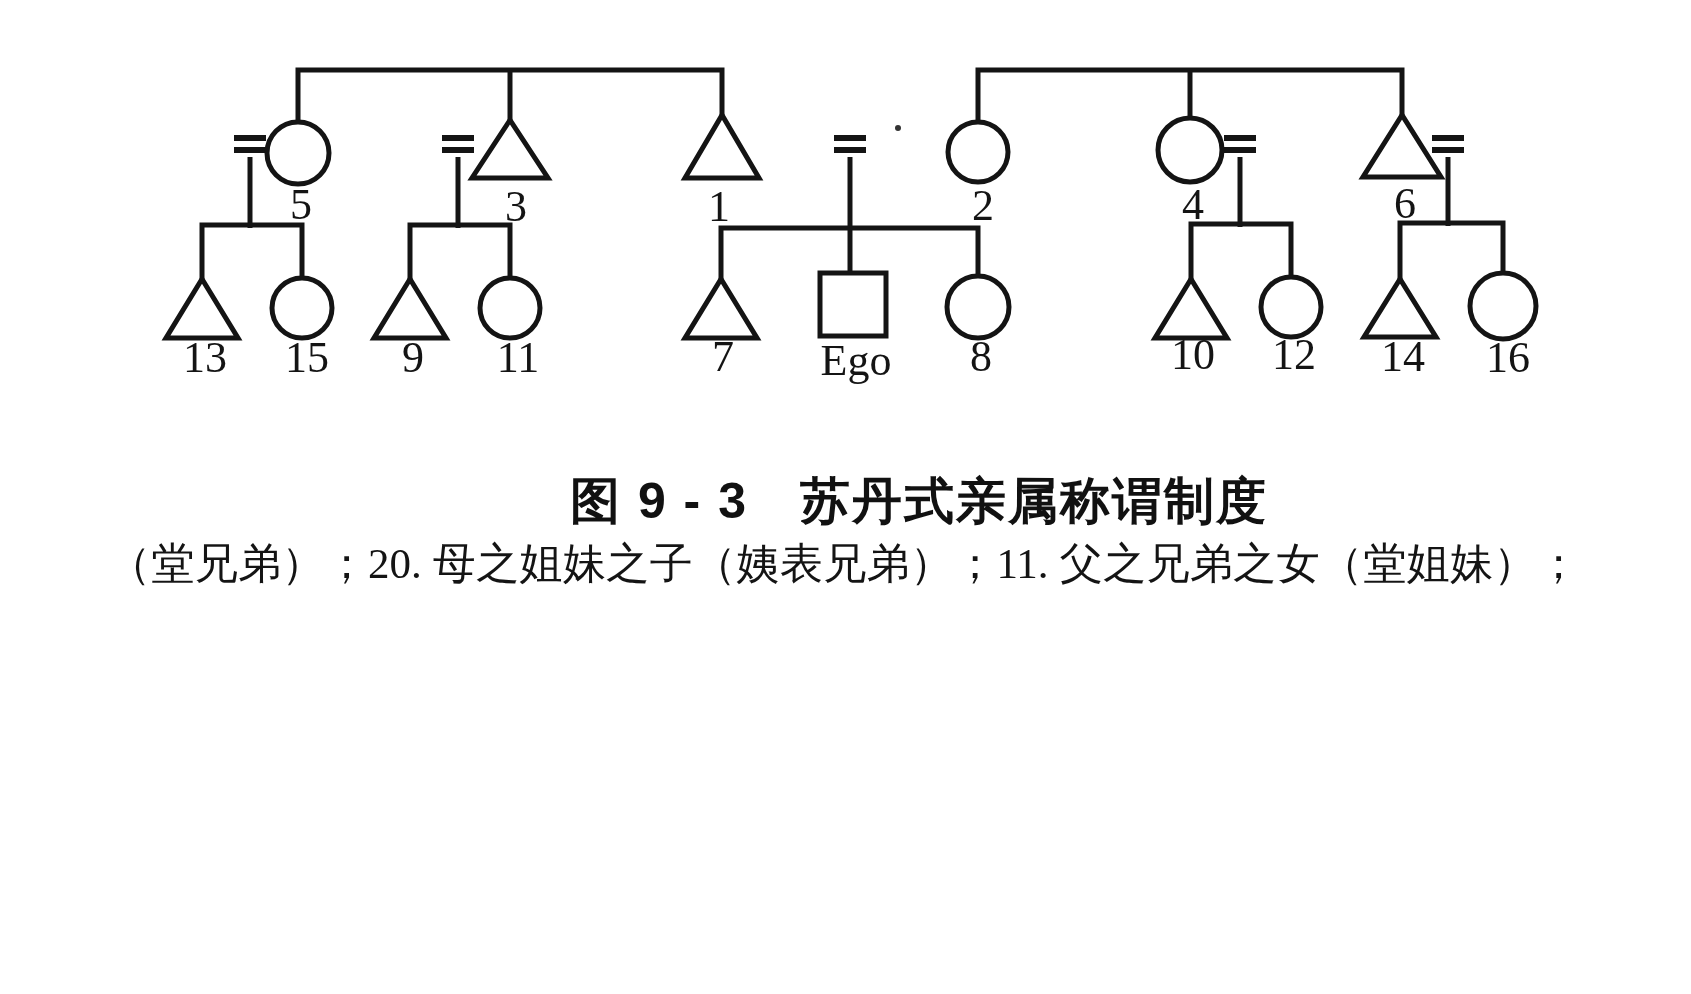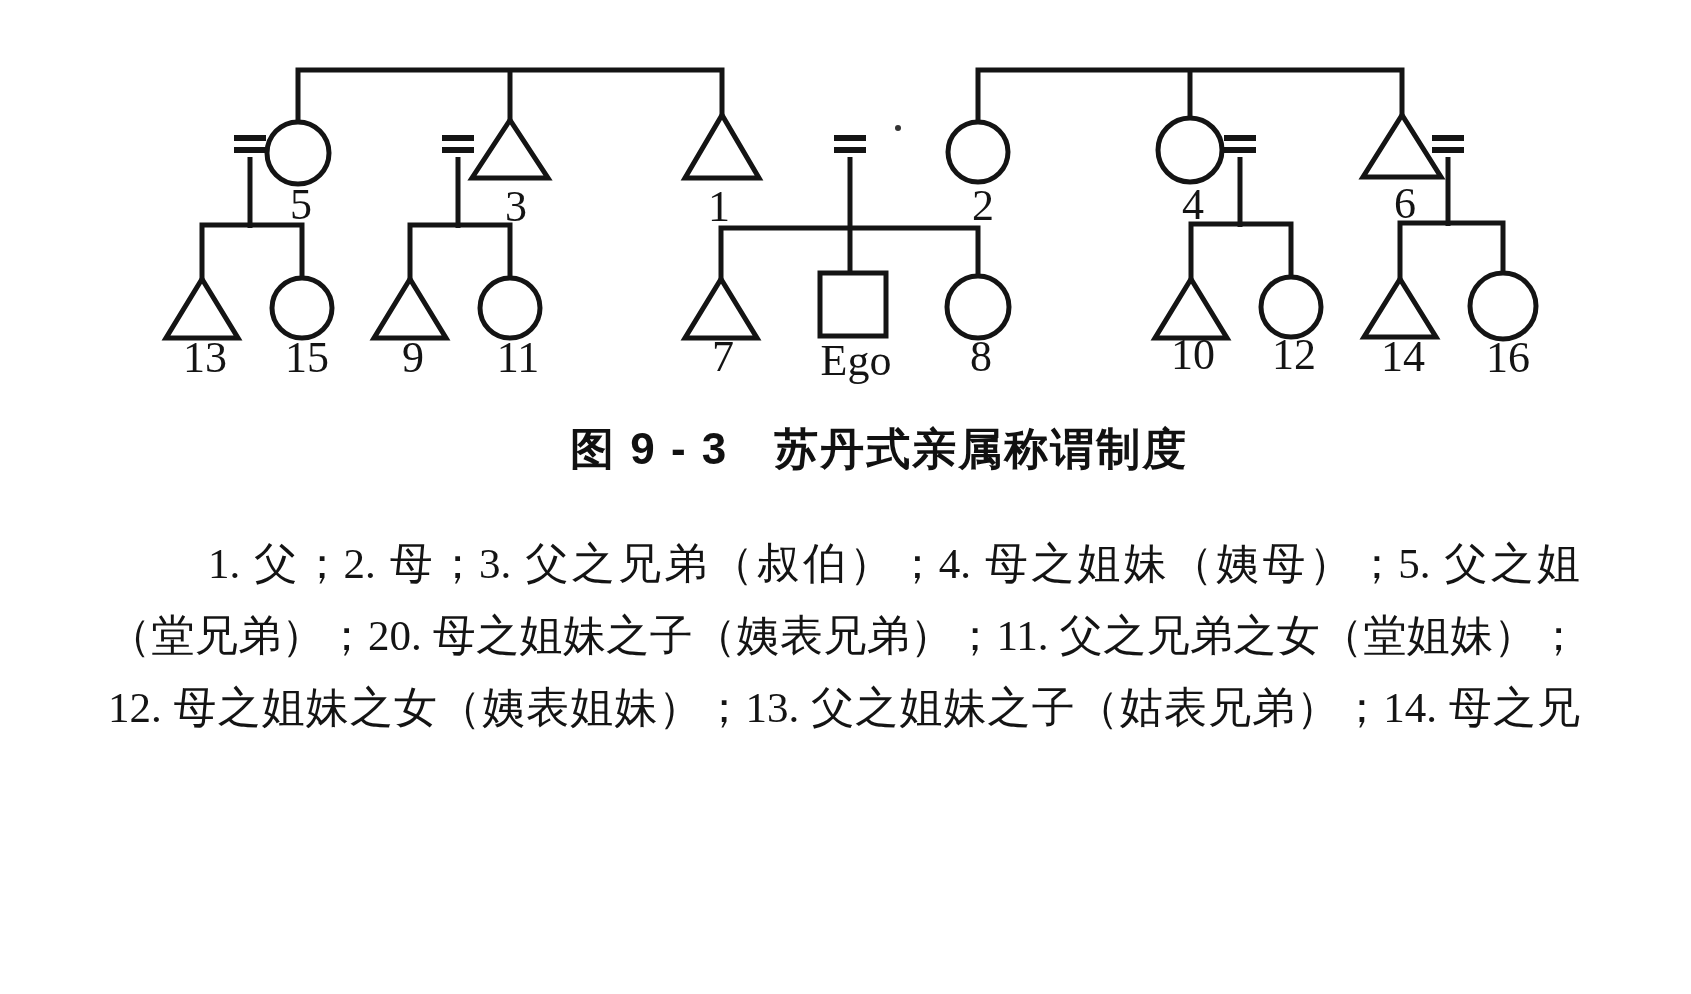--- a/index.html
+++ b/index.html
@@ -18,24 +18,24 @@
     width: 1691px; height: 420px;
   }
   svg text {
     font-family: "Liberation Serif", serif;
     font-size: 44px;
     fill: #141414;
   }
   .figure-title {
     position: absolute;
     left: 570px;
-    top: 420px;
+    top: 468px;
     font-family: "Liberation Sans", sans-serif;
     font-weight: 700;
-    font-size: 44px;
+    font-size: 50px;
     letter-spacing: 2px;
     color: #111111;
     white-space: nowrap;
   }
   .caption {
     position: absolute;
     left: 108px;
     top: 528px;
     width: 1472px;
     font-family: "Liberation Serif", serif;
@@ -147,18 +147,16 @@
         <text x="1294" y="369">12</text>
         <text x="1403" y="371">14</text>
         <text x="1508" y="372">16</text>
       </g>
     </svg>
   </div>
 
   <div class="figure-title">图 9 - 3　苏丹式亲属称谓制度</div>
 
   <div class="caption">
-    <div class="line just indent">1. 父；2. 母；3. 父之兄弟（叔伯）；4. 母之姐妹（姨母）；5. 父之姐</div>
     <div class="line just">（堂兄弟）；20. 母之姐妹之子（姨表兄弟）；11. 父之兄弟之女（堂姐妹）；</div>
-    <div class="line just">12. 母之姐妹之女（姨表姐妹）；13. 父之姐妹之子（姑表兄弟）；14. 母之兄</div>
   </div>
 
 </div>
 
 </body></html>

